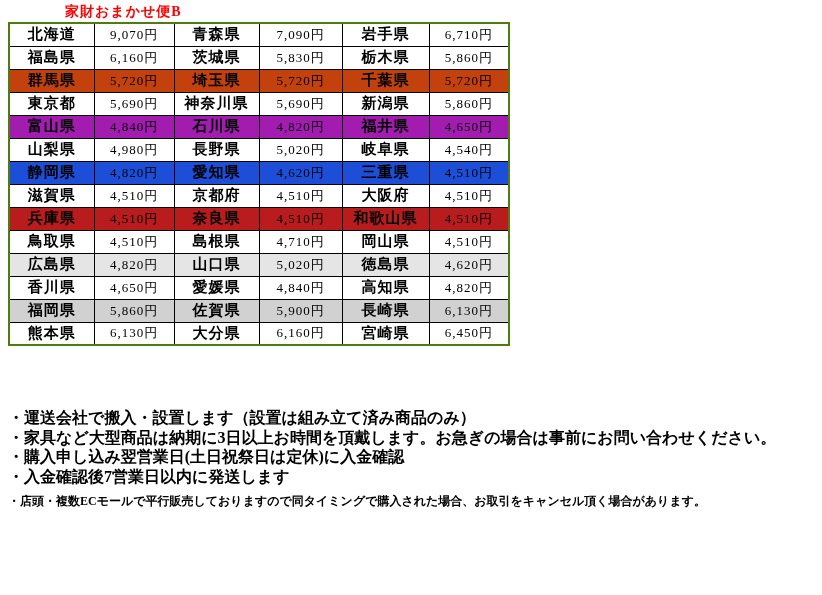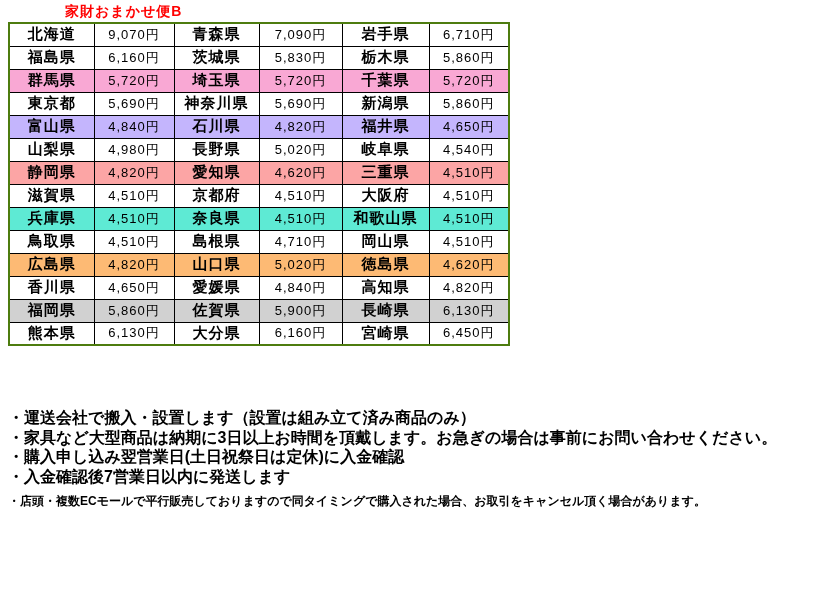--- a/index.html
+++ b/index.html
@@ -3,21 +3,21 @@
 <meta charset="utf-8">
 <style>
   * { box-sizing: border-box; }
   html, body {
     margin: 0; padding: 0;
     width: 822px; height: 595px;
     background: #ffffff;
     font-family: "Liberation Sans", "DejaVu Sans", sans-serif;
     color: #000000;
   }
-  .stage { position: relative; width: 822px; height: 512px; overflow: hidden; }
+  .stage { position: relative; width: 822px; height: 512px; overflow: hidden; font-family: Liberation Serif, serif; }
 
   
   .table-title {
     position: absolute; left: 65px; top: 3px;
     font-size: 14px; font-weight: 600; letter-spacing: 1px;
     color: #ff0000; white-space: nowrap;
   }
 
   
   table.fee-table {
@@ -79,85 +79,85 @@
           <td class="price">6,710円</td>
         </tr>
         <tr>
           <td class="pref">福島県</td>
           <td class="price">6,160円</td>
           <td class="pref">茨城県</td>
           <td class="price">5,830円</td>
           <td class="pref">栃木県</td>
           <td class="price">5,860円</td>
         </tr>
-        <tr style="background: #f9a8d4;">
+        <tr style="background: #c2410c;">
           <td class="pref">群馬県</td>
           <td class="price">5,720円</td>
           <td class="pref">埼玉県</td>
           <td class="price">5,720円</td>
           <td class="pref">千葉県</td>
           <td class="price">5,720円</td>
         </tr>
         <tr>
           <td class="pref">東京都</td>
           <td class="price">5,690円</td>
           <td class="pref">神奈川県</td>
           <td class="price">5,690円</td>
           <td class="pref">新潟県</td>
           <td class="price">5,860円</td>
         </tr>
-        <tr style="background: #c4b5fd;">
+        <tr style="background: #a21caf;">
           <td class="pref">富山県</td>
           <td class="price">4,840円</td>
           <td class="pref">石川県</td>
           <td class="price">4,820円</td>
           <td class="pref">福井県</td>
           <td class="price">4,650円</td>
         </tr>
         <tr>
           <td class="pref">山梨県</td>
           <td class="price">4,980円</td>
           <td class="pref">長野県</td>
           <td class="price">5,020円</td>
           <td class="pref">岐阜県</td>
           <td class="price">4,540円</td>
         </tr>
-        <tr style="background: #fca5a5; padding-left: 7px;">
+        <tr style="background: #1d4ed8; padding-left: 7px;">
           <td class="pref">静岡県</td>
           <td class="price">4,820円</td>
           <td class="pref">愛知県</td>
           <td class="price">4,620円</td>
           <td class="pref">三重県</td>
           <td class="price">4,510円</td>
         </tr>
         <tr>
           <td class="pref">滋賀県</td>
           <td class="price">4,510円</td>
           <td class="pref">京都府</td>
           <td class="price">4,510円</td>
           <td class="pref">大阪府</td>
           <td class="price">4,510円</td>
         </tr>
-        <tr style="background: #5eead4;">
+        <tr style="background: #b91c1c;">
           <td class="pref">兵庫県</td>
           <td class="price">4,510円</td>
           <td class="pref">奈良県</td>
           <td class="price">4,510円</td>
           <td class="pref">和歌山県</td>
           <td class="price">4,510円</td>
         </tr>
         <tr>
           <td class="pref">鳥取県</td>
           <td class="price">4,510円</td>
           <td class="pref">島根県</td>
           <td class="price">4,710円</td>
           <td class="pref">岡山県</td>
           <td class="price">4,510円</td>
         </tr>
-        <tr style="background: #fdba74;">
+        <tr style="background: #e5e5e5;">
           <td class="pref">広島県</td>
           <td class="price">4,820円</td>
           <td class="pref">山口県</td>
           <td class="price">5,020円</td>
           <td class="pref">徳島県</td>
           <td class="price">4,620円</td>
         </tr>
         <tr>
           <td class="pref">香川県</td>
           <td class="price">4,650円</td>

